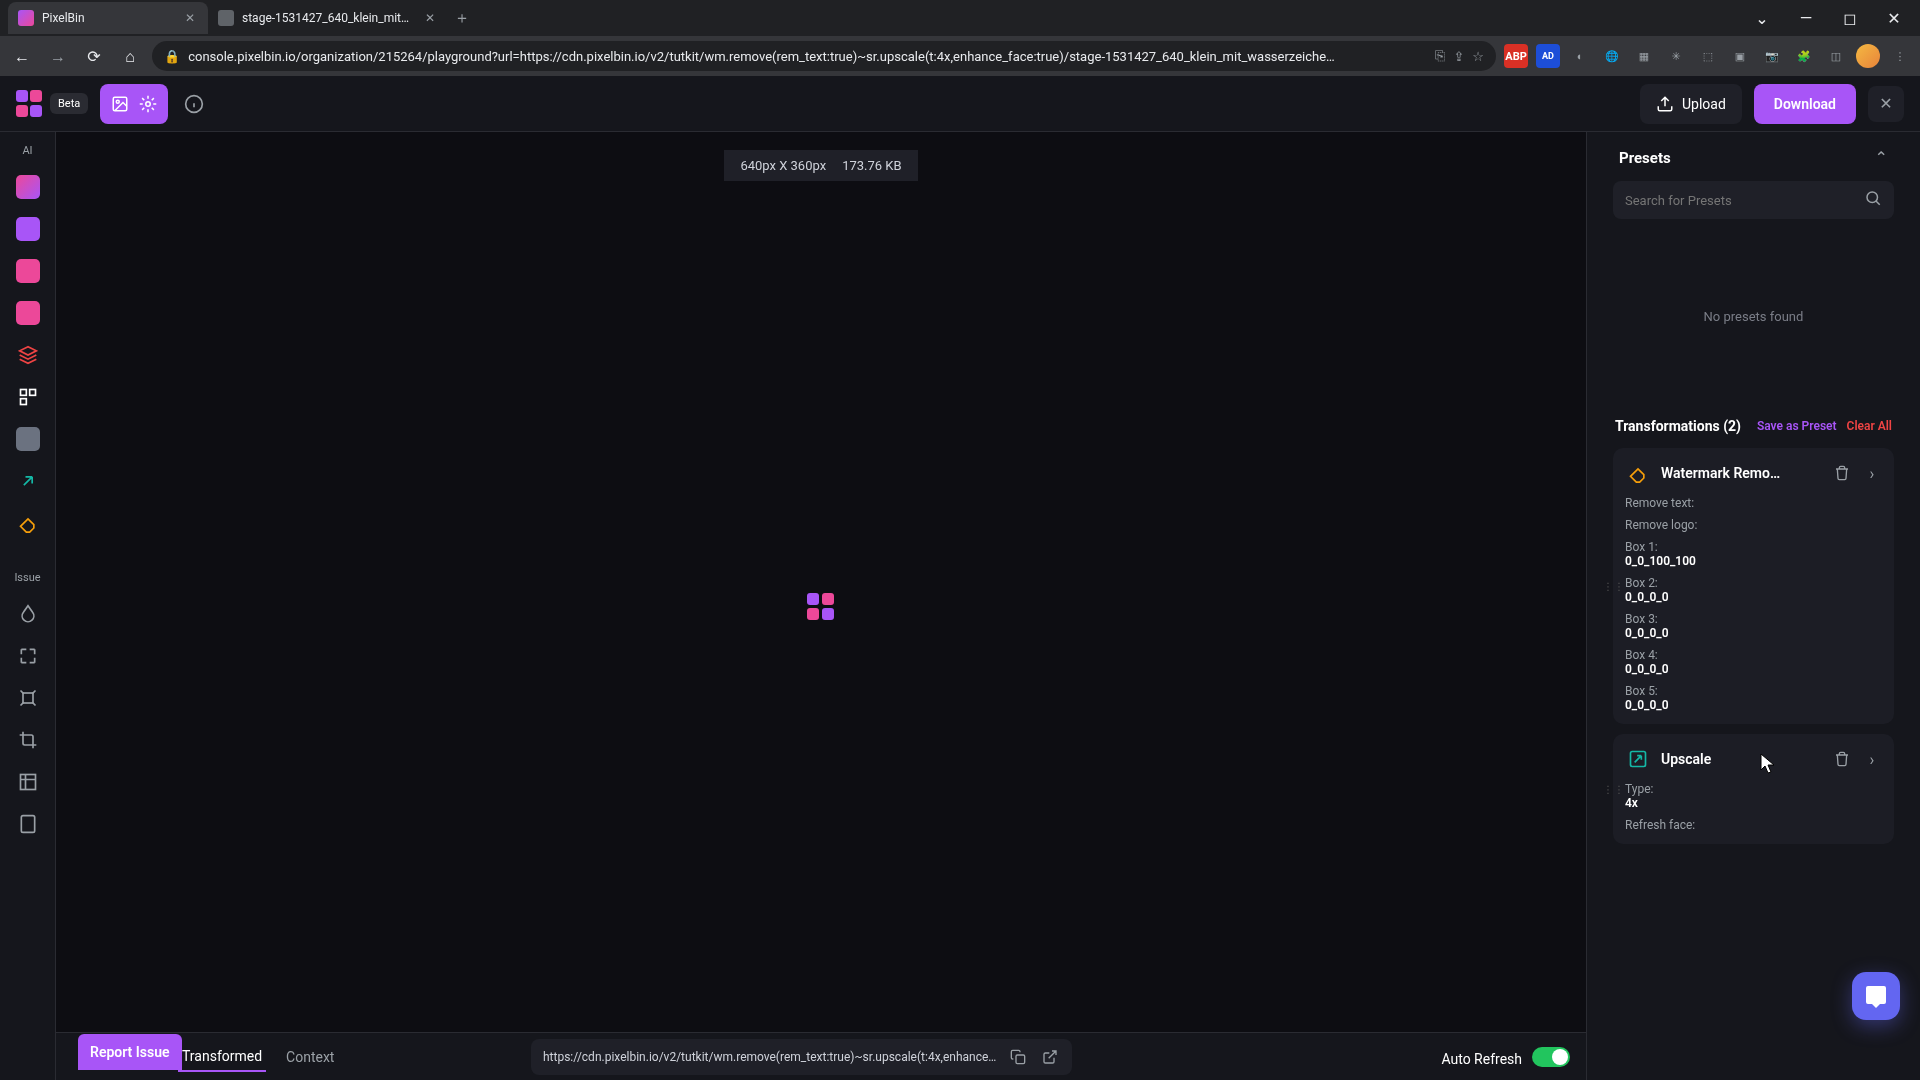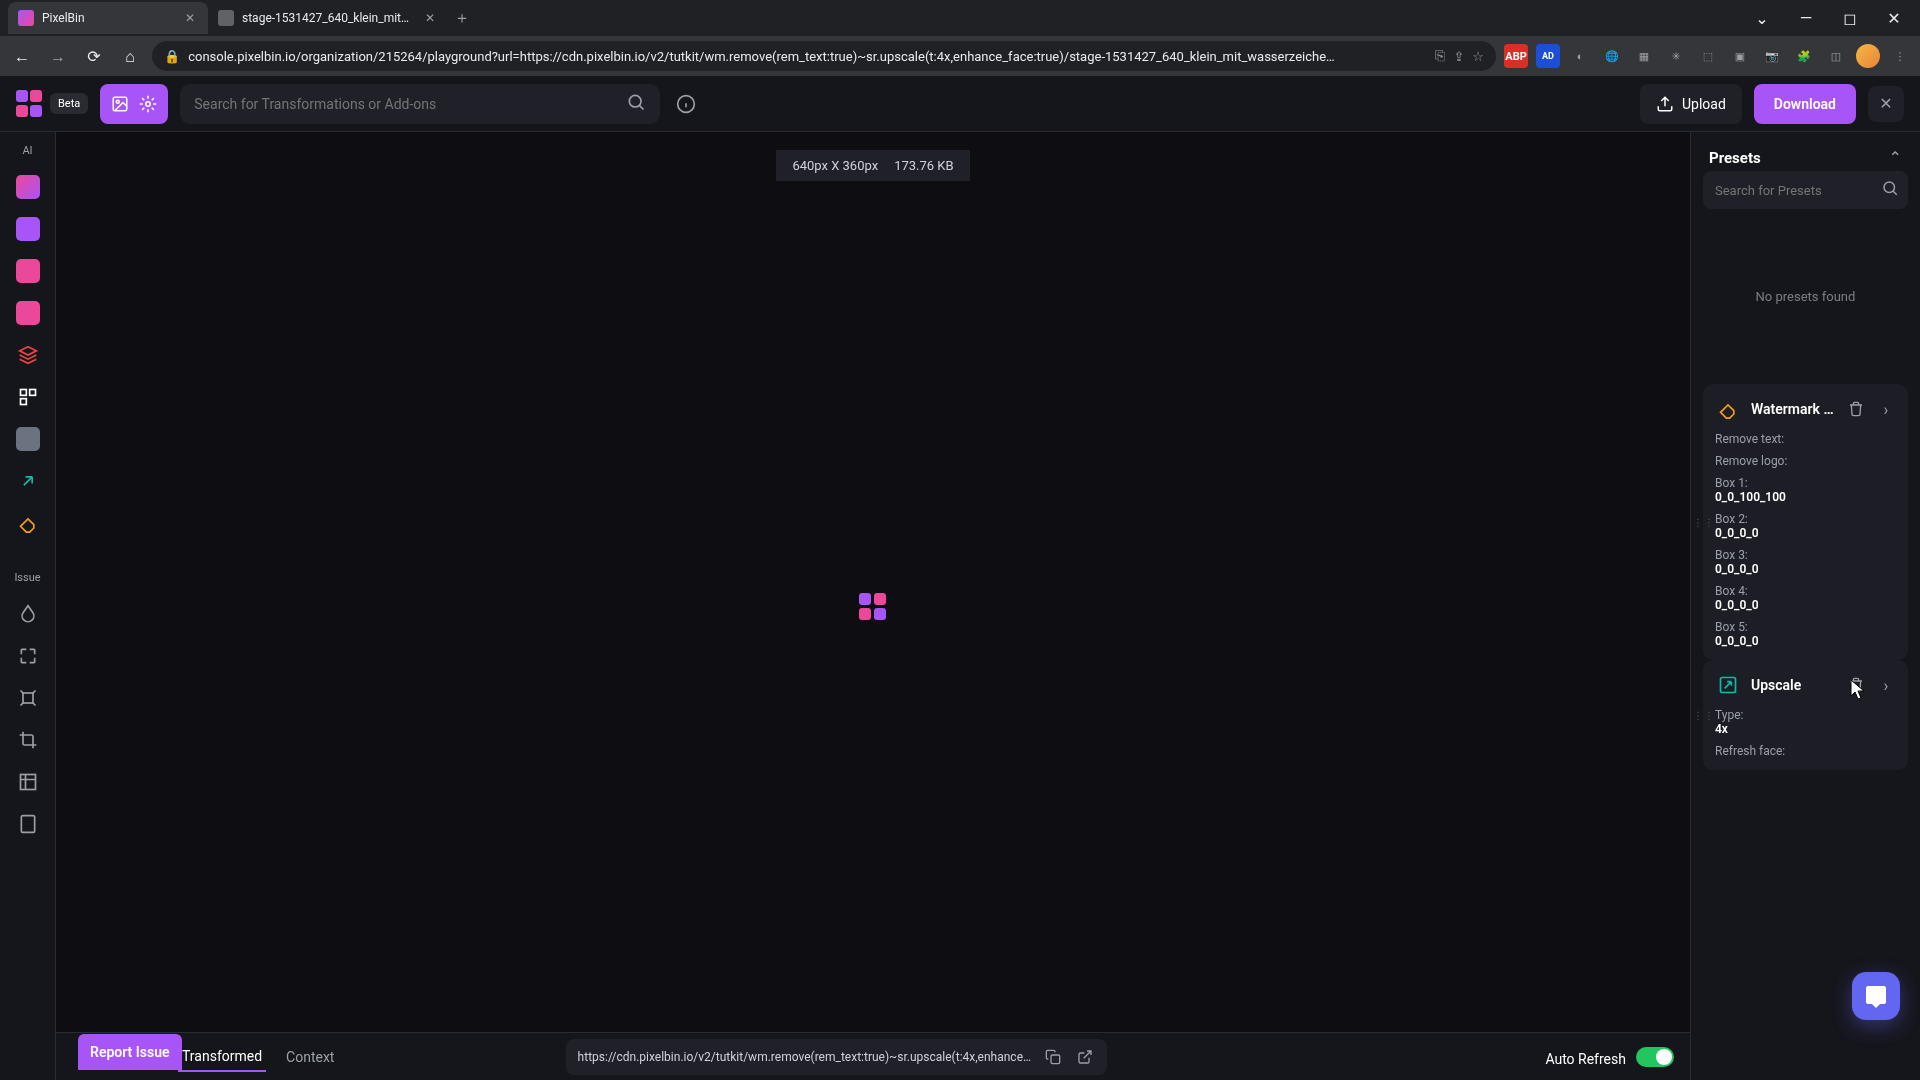--- a/index.html
+++ b/index.html
@@ -64,21 +64,21 @@
 .btab.active { color:#fff; border-bottom:2px solid #a855f7; }
 .url-pill { margin:0 auto; background:#1f2028; border-radius:8px; padding:8px 12px; display:flex; align-items:center; gap:12px; font-size:12px; color:#cfd2da; max-width:560px; }
 .url-pill span.text { white-space:nowrap; overflow:hidden; text-overflow:ellipsis; }
 .pill-icon { width:20px; height:20px; display:flex; align-items:center; justify-content:center; cursor:pointer; color:#9aa0a6; }
 .auto-refresh { display:flex; align-items:flex-end; gap:10px; font-size:14px; color:#fff; margin-left:auto; }
 .toggle { width:38px; height:20px; background:#22c55e; border-radius:10px; position:relative; cursor:pointer; }
 .toggle::after { content:''; position:absolute; right:2px; top:2px; width:16px; height:16px; background:#fff; border-radius:50%; }
 .report-issue { position:absolute; left:22px; bottom:10px; background:#a855f7; color:#fff; padding:10px 12px; border-radius:6px 6px 0 0; font-size:14px; font-weight:600; cursor:pointer; }
 
 
-.right-panel { width: 230px; background:#15161c; border-left:1px solid #2a2b32; display:flex; flex-direction:column; padding:12px 12px; overflow-y:auto; position:relative; }
+.right-panel { width: 334px; background:#15161c; border-left:1px solid #2a2b32; display:flex; flex-direction:column; padding:12px 26px; gap:10px; overflow-y:auto; position:relative; }
 .panel-header { display:flex; align-items:center; justify-content:space-between; padding:4px 6px; }
 .panel-title { font-weight:700; font-size:15px; color:#fff; }
 .chev { color:#9aa0a6; cursor:pointer; }
 .preset-search { background:#1f2028; border-radius:8px; height:38px; display:flex; align-items:center; padding:0 12px; }
 .preset-search input { flex:1; background:transparent; border:none; outline:none; color:#e8eaed; font-size:13px; }
 .no-presets { text-align:center; color:#7a7d87; font-size:13px; padding:80px 0; }
 .transforms-header { display:flex; align-items:center; gap:10px; padding:4px 2px; font-size:13px; }
 .transforms-header .tt { color:#fff; font-weight:700; flex:1; font-size:14px; }
 .link-purple { color:#a855f7; cursor:pointer; font-size:12px; font-weight:600; }
 .link-red { color:#ef4444; cursor:pointer; font-size:12px; font-weight:600; }
@@ -165,29 +165,20 @@
           <path d="M21 15l-5-5L5 21"></path>
         </svg>
     </div>
     <div class="mode-btn">
       <svg width="18" height="18" viewBox="0 0 24 24" fill="none" stroke-width="2">
           <circle cx="12" cy="12" r="3"></circle>
           <path d="M12 1v4M12 19v4M4.2 4.2l2.8 2.8M17 17l2.8 2.8M1 12h4M19 12h4M4.2 19.8L7 17M17 7l2.8-2.8"></path>
         </svg>
     </div>
   </div>
-  <div class="app-search">
-    <input placeholder="Search for Transformations or Add-ons" style="">
-    <span class="sicon">
-      <svg width="20" height="20" viewBox="0 0 24 24" fill="none" stroke="currentColor" stroke-width="2">
-          <circle cx="11" cy="11" r="7"></circle>
-          <path d="M21 21l-5-5"></path>
-        </svg>
-    </span>
-  </div>
   <div class="info-btn">
     <svg width="20" height="20" viewBox="0 0 24 24" fill="none" stroke="currentColor" stroke-width="2">
         <circle cx="12" cy="12" r="10"></circle>
         <path d="M12 16v-5M12 8h.01"></path>
       </svg>
   </div>
   <div class="app-bar-right">
     <button class="upload-btn">
       <svg width="18" height="18" viewBox="0 0 24 24" fill="none" stroke="currentColor" stroke-width="2">
           <path d="M21 15v4a2 2 0 01-2 2H5a2 2 0 01-2-2v-4M17 8l-5-5-5 5M12 3v12"></path>
@@ -332,20 +323,25 @@
       <input placeholder="Search for Presets" style="">
       <span style="color:#9aa0a6">
         <svg width="18" height="18" viewBox="0 0 24 24" fill="none" stroke="currentColor" stroke-width="2">
             <circle cx="11" cy="11" r="7"></circle>
             <path d="M21 21l-5-5"></path>
           </svg>
       </span>
     </div>
     <div class="no-presets">No presets found</div>
 
+    <div class="transforms-header">
+      <span class="tt">Transformations (2)</span>
+      <span class="link-purple">Save as Preset</span>
+      <span class="link-red">Clear All</span>
+    </div>
 
     <div class="tcard">
       <span class="drag-handle">⋮⋮</span>
       <div class="tcard-header">
         <div class="tcard-icon">
           <svg width="20" height="20" viewBox="0 0 24 24" stroke="#f59e0b" fill="none" stroke-width="2">
               <path d="M19 14l-7-7-9 9 7 7h4l5-5z"></path>
             </svg>
         </div>
         <div class="tcard-title">Watermark Remo…</div>

